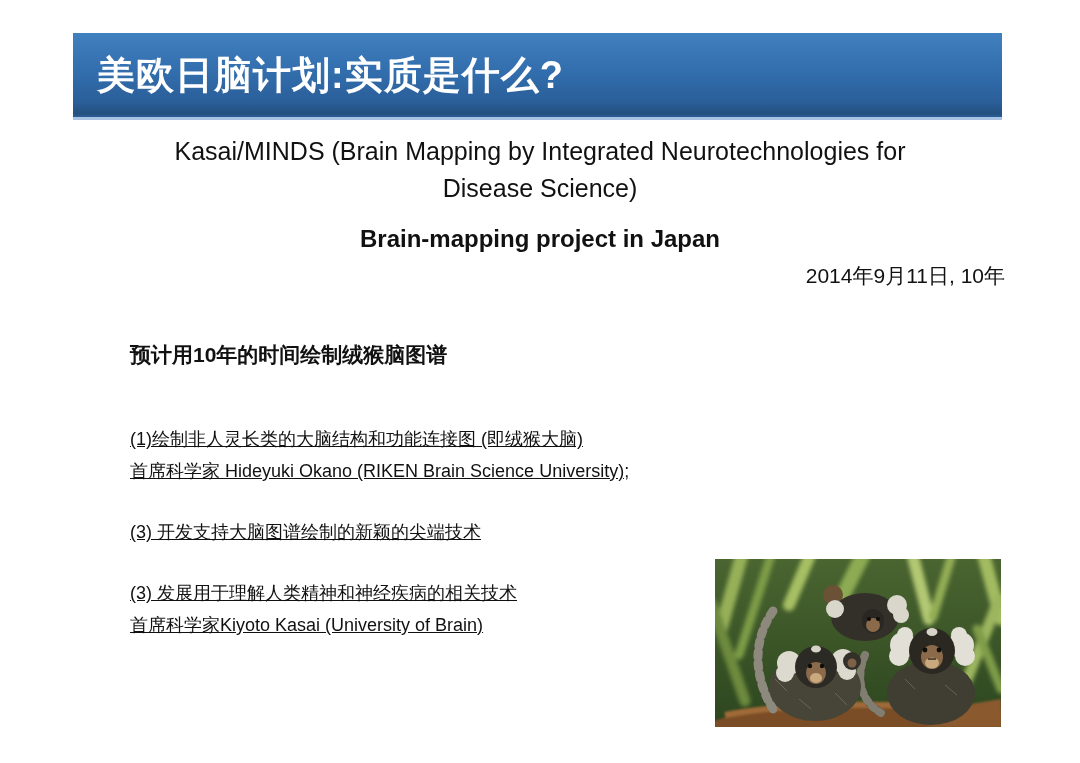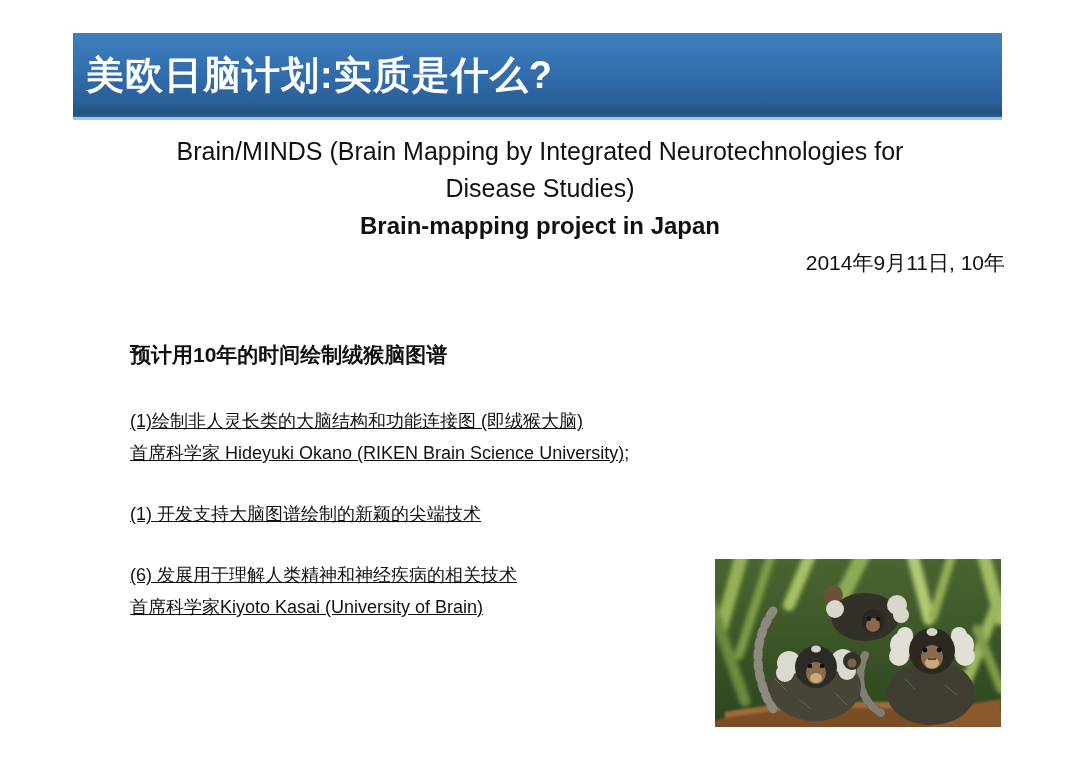--- a/index.html
+++ b/index.html
@@ -25,21 +25,21 @@
     background: linear-gradient(180deg, #4180bf 0%, #316cab 50%, #2a5f99 82%, #24517f 96%, #2a5f99 100%);
     border-bottom: 3px solid #a9c4e2;
     box-sizing: border-box;
     display: flex;
     align-items: center;
   }
   .title-text {
     color: #ffffff;
     font-size: 38px;
     font-weight: bold;
-    padding-left: 13px;
+    padding-left: 24px;
     letter-spacing: 1px;
     white-space: nowrap;
   }
   .centered-block {
     position: absolute;
     left: 75px;
     right: 75px;
     top: 133px;
     text-align: center;
   }
@@ -49,37 +49,38 @@
     line-height: 42px;
   }
   .en-line {
     font-size: 25px;
     line-height: 37px;
   }
   .en-bold {
     font-size: 24px;
     font-weight: bold;
     line-height: 38px;
+    margin-top: 13px;
   }
   .date-line {
     font-size: 21px;
     line-height: 36px;
     text-align: right;
   }
   .body-block {
     position: absolute;
     left: 130px;
     top: 341px;
     width: 700px;
   }
   .lead-line {
     font-size: 21px;
     font-weight: bold;
     line-height: 28px;
-    margin-bottom: 36px;
+    margin-bottom: 54px;
   }
   .section {
     font-size: 18px;
     line-height: 32px;
     margin-bottom: 29px;
     text-decoration: underline;
   }
   .photo {
     position: absolute;
     left: 715px;
@@ -93,40 +94,40 @@
 </head>
 <body>
 
 <div class="canvas">
 
   <div class="title-bar">
     <div class="title-text">美欧日脑计划:实质是什么?</div>
   </div>
 
   <div class="centered-block">
-    <div class="en-line">Brain/MINDS (Brain Mapping by Integrated Neurotechnologies for</div>
-    <div class="en-line">Disease Studies)</div>
+    <div class="en-line">Kasai/MINDS (Brain Mapping by Integrated Neurotechnologies for</div>
+    <div class="en-line">Disease Science)</div>
     <div class="en-bold">Brain-mapping project in Japan</div>
     <div class="date-line">2014年9月11日, 10年</div>
   </div>
 
   <div class="body-block">
     <div class="lead-line">预计用10年的时间绘制绒猴脑图谱</div>
 
     <div class="section">
       <div>(1)绘制非人灵长类的大脑结构和功能连接图 (即绒猴大脑)</div>
       <div>首席科学家 Hideyuki Okano (RIKEN Brain Science University);</div>
     </div>
 
     <div class="section">
-      <div>(1) 开发支持大脑图谱绘制的新颖的尖端技术</div>
+      <div>(3) 开发支持大脑图谱绘制的新颖的尖端技术</div>
     </div>
 
     <div class="section">
-      <div>(6) 发展用于理解人类精神和神经疾病的相关技术</div>
+      <div>(3) 发展用于理解人类精神和神经疾病的相关技术</div>
       <div>首席科学家Kiyoto Kasai (University of Brain)</div>
     </div>
   </div>
 
   <div class="photo">
     <svg viewBox="0 0 286 168" width="286" height="168" preserveAspectRatio="none">
       <defs>
         <linearGradient id="bg" x1="0" y1="0" x2="0" y2="1">
           <stop offset="0" stop-color="#4a6530"></stop>
           <stop offset="1" stop-color="#2c451f"></stop>

